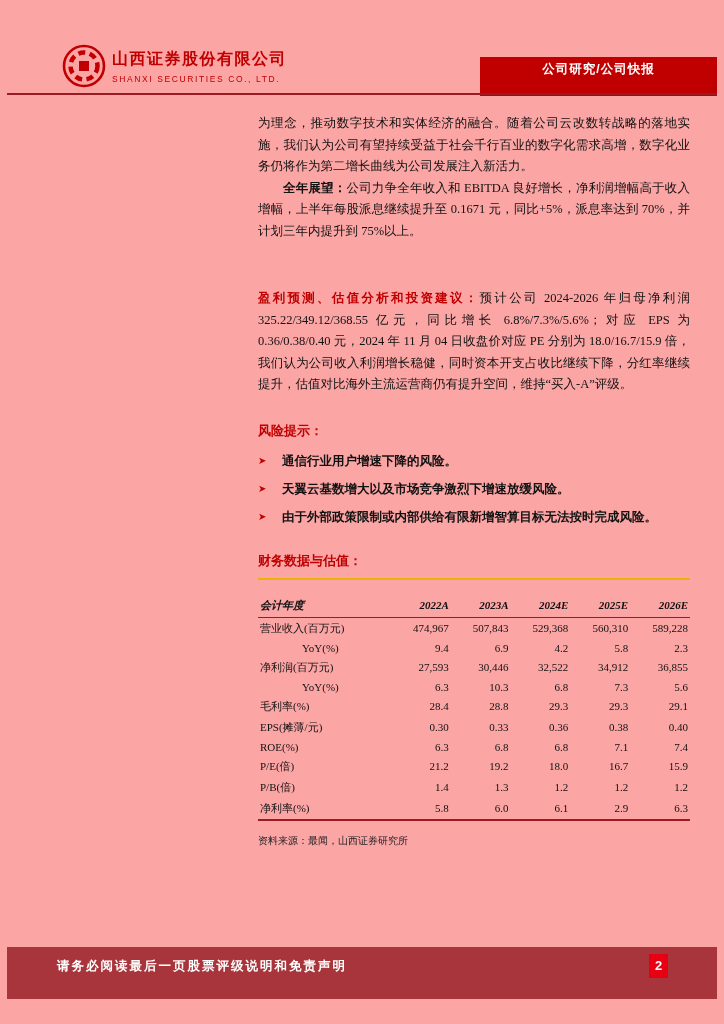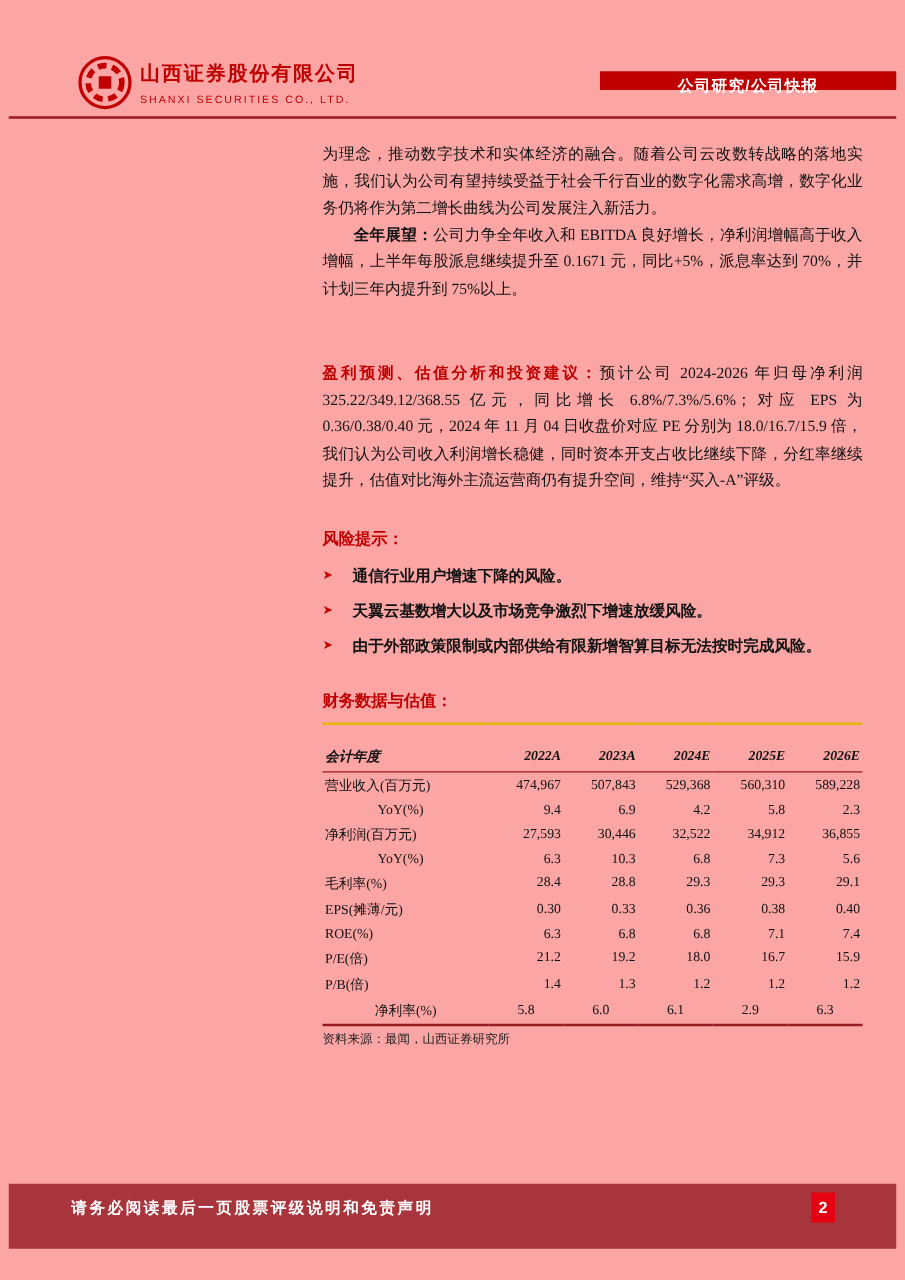--- a/index.html
+++ b/index.html
@@ -6,21 +6,21 @@
   html,body { background:#ffffff; }
   body { font-family:"Liberation Serif","DejaVu Serif",serif; color:#111; }
   .page { position:relative; width:724px; height:1024px; margin:0 auto; background:#fca5a5; overflow:hidden; }
 
   
   .header { position:absolute; top:0; left:0; right:0; height:94px; }
   .logo-wrap { position:absolute; left:62px; top:44px; width:44px; height:44px; }
   .company { position:absolute; left:112px; top:49px; }
   .company-cn { font-family:"Liberation Sans","DejaVu Sans",sans-serif; font-weight:bold; font-size:16px; letter-spacing:1.5px; color:#C00000; }
   .company-en { font-family:"Liberation Sans","DejaVu Sans",sans-serif; font-size:8.5px; letter-spacing:1.6px; color:#C00000; margin-top:4px; }
-  .banner { position:absolute; right:7px; top:57px; width:237px; height:15px; background:#C00000;
+  .banner { position:absolute; right:7px; top:57px; width:237px; height:39px; background:#C00000;
             color:#fff; font-family:"Liberation Sans","DejaVu Sans",sans-serif; font-weight:bold;
             font-size:12.5px; letter-spacing:1px; text-align:center; line-height:25px; }
   .rule { position:absolute; top:93px; left:7px; right:7px; height:2px; background:#9B1B23; }
 
   
   .content { position:absolute; left:258px; top:113px; width:432px; }
   .para { font-size:12.5px; line-height:21.5px; text-align:justify; }
   .para.indent2 { text-indent:2em; }
   .gap-lg { margin-top:46px; }
   .blk { font-weight:bold; }
@@ -32,24 +32,24 @@
   .risk-text { font-weight:bold; font-size:12.5px; line-height:18px; }
 
   
   .fin-table { width:100%; border-collapse:collapse; font-size:11px; margin-top:8px; }
   .fin-table thead th { border-top:2px solid #eab308; border-bottom:1px solid #9B1B23;
                         font-weight:bold; padding:18px 2px 4px 2px;font-style:italic; }
   .fin-table thead th.label-col { text-align:left; }
   .fin-table thead th.num { text-align:right; }
   .fin-table td { padding:3px 2px; }
   .fin-table td.num { text-align:right; }
-  .fin-table tbody tr:last-child td { border-bottom:2px solid #9B1B23;text-align:center; }
+  .fin-table tbody tr:last-child td { border-bottom:2px solid #9B1B23; }
   .row-label { text-align:left; white-space:nowrap; }
   .row-label.indent { padding-left:44px; }
-  .source { font-size:10px; color:#222; margin-top:3px; }
+  .source { font-size:10px; color:#222; margin-top:13px; }
 
   
   .footer { position:absolute; left:7px; right:7px; top:947px; height:52px; background:#A8353B; }
   .footer-text { position:absolute; left:50px; top:0; line-height:38px; color:#fff;
                  font-family:"Liberation Sans","DejaVu Sans",sans-serif; font-weight:bold;
                  font-size:12.5px; letter-spacing:2px; }
   .page-num { position:absolute; right:49px; top:7px; width:19px; height:24px; background:#E60012;
               color:#fff; font-family:"Liberation Sans","DejaVu Sans",sans-serif; font-weight:bold;
               font-size:13px; text-align:center; line-height:24px; }
 </style>

